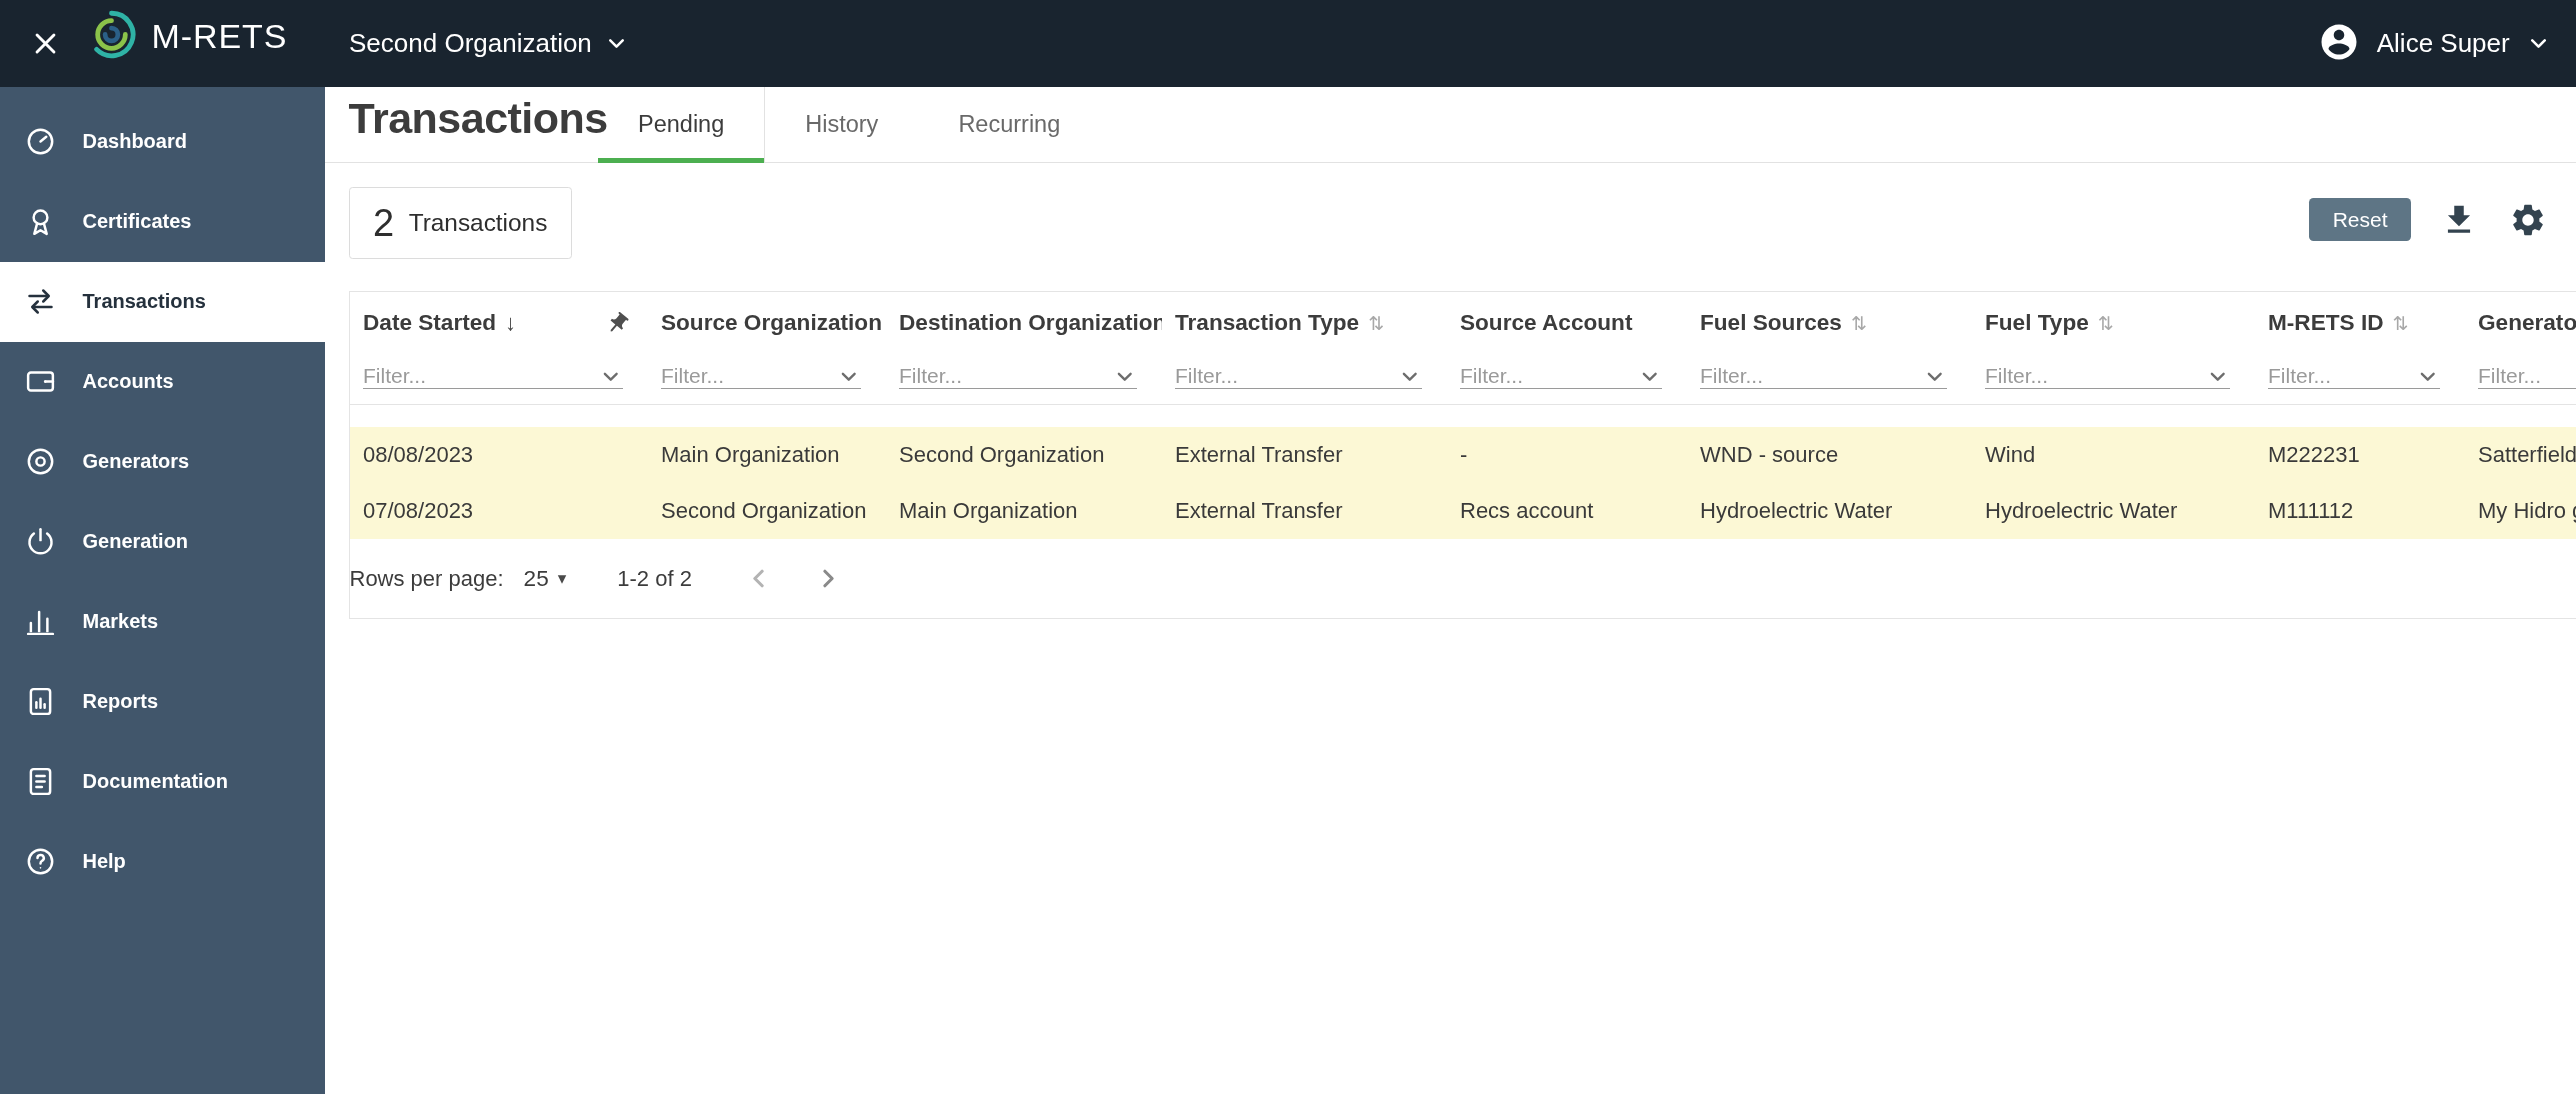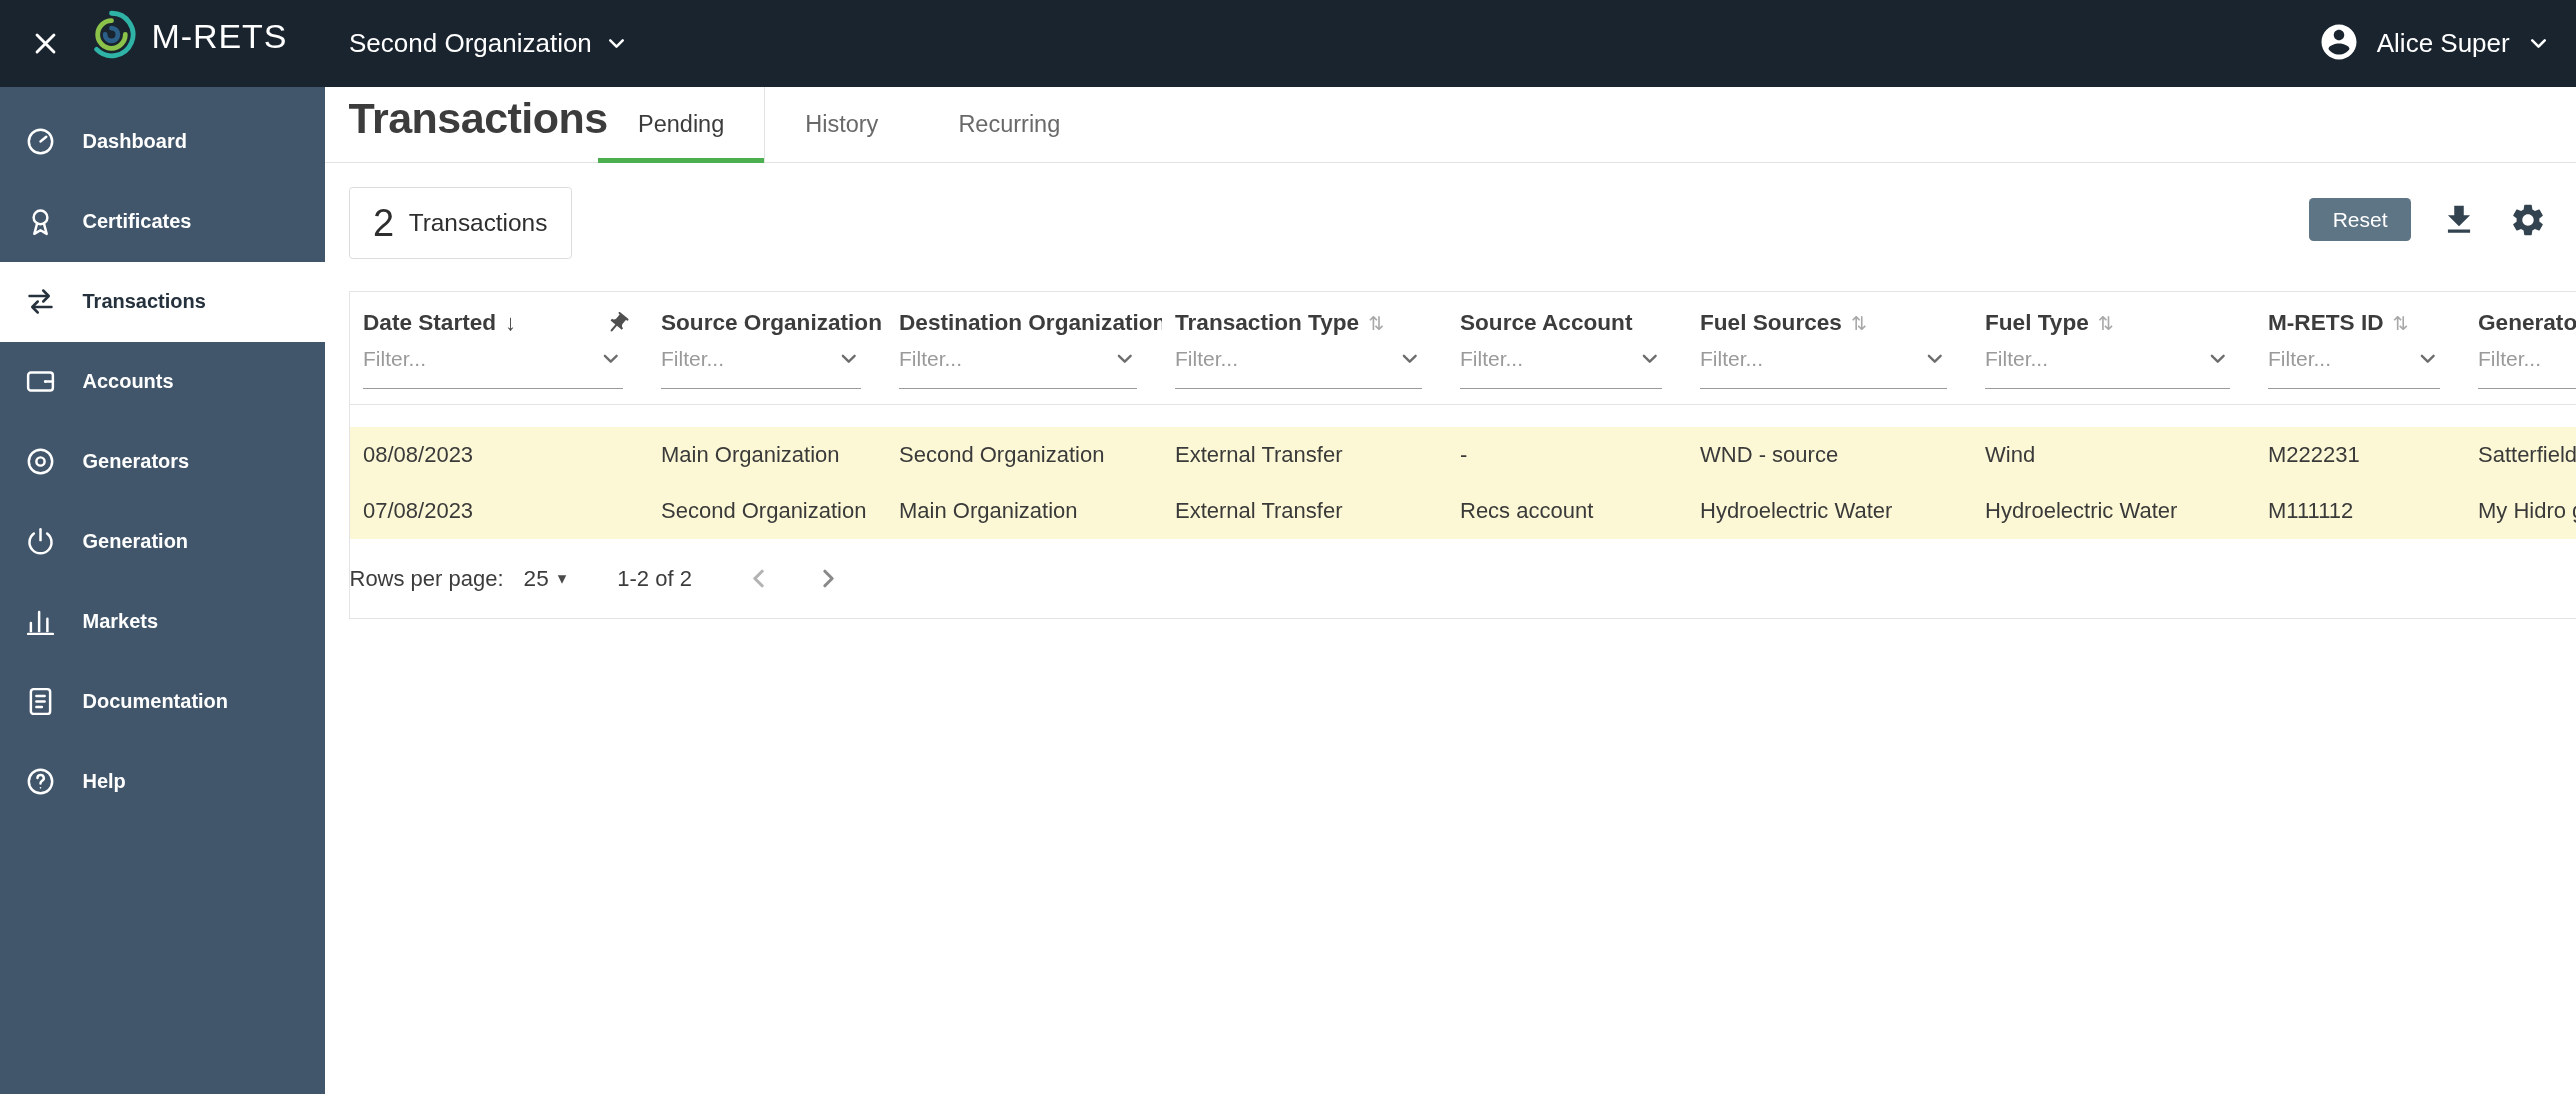--- a/index.html
+++ b/index.html
@@ -62,21 +62,21 @@
   .table-inner { width:2477px; }
   .t-grid { display:grid; grid-template-columns:298px 238px 276px 285px 240px 285px 283px 210px 361px; }
   .th-cell { display:flex; align-items:center; gap:9px; padding:18px 0 7.2px 13.5px;
     font-size:22.6px; font-weight:700; color:#3c3c3c; white-space:nowrap; overflow:hidden; cursor:pointer; }
   .sort-desc { font-size:22px; color:#4a4a4a; font-weight:400; }
   .sort-both { font-size:19px; color:#a8a8a8; font-weight:400; }
   .pin { margin-left:auto; margin-right:18px; width:25px; height:25px; }
   .pin svg { width:25px; height:25px; fill:#4f4f4f; transform:rotate(40deg); }
   .tfilters { border-bottom:0.9px solid #e4e4e4; }
   .tf-cell { padding:3.6px 25px 14.5px 13.5px; }
-  .filter { height:42px; border-bottom:0.9px solid #9a9a9a; display:flex; align-items:flex-start; justify-content:space-between; cursor:pointer; }
+  .filter { height:42px; border-bottom:0.9px solid #9a9a9a; display:flex; align-items:flex-end; justify-content:space-between; cursor:pointer; }
   .filter-text { font-size:21px; color:#9a9a9a; }
   .filter .chev { color:#6d6d6d; width:23.5px; height:23.5px; }
   .tbody { padding-top:22.6px; }
   .t-row { height:56px; background:var(--row-yellow,#fcf8d5); align-items:center; cursor:pointer; }
   .td { padding-left:13.5px; font-size:22px; color:#3a3a3a; white-space:nowrap; overflow:hidden; }
   .tfoot { height:79px; display:flex; align-items:center; justify-content:flex-start; padding-right:38px;
     font-size:22px; color:#3c3c3c; }
   .rpp { display:flex; align-items:center; gap:9px; margin:0 51px 0 20px; cursor:pointer; font-size:22.6px; }
   .rpp-arrow { font-size:17px; color:#4a4a4a; }
   .range { margin-right:45px; }
@@ -191,20 +191,31 @@
             <path d="M17 19v-9"></path>
             <path d="M3 21h18"></path>
           </svg>
         </span>
         <span class="side-label">Markets</span>
       </div>
       <div class="side-item">
         <span class="side-icon">
           <svg viewBox="0 0 24 24">
             <rect x="5" y="3" width="14" height="18" rx="2"></rect>
+            <path d="M9 16.5v-4"></path>
+            <path d="M12 16.5v-6.5"></path>
+            <path d="M15 16.5v-2.5"></path>
+          </svg>
+        </span>
+        <span class="side-label">Reports</span>
+      </div>
+      <div class="side-item">
+        <span class="side-icon">
+          <svg viewBox="0 0 24 24">
+            <rect x="5" y="3" width="14" height="18" rx="2"></rect>
             <path d="M9 8h6"></path>
             <path d="M9 12h6"></path>
             <path d="M9 16h4"></path>
           </svg>
         </span>
         <span class="side-label">Documentation</span>
       </div>
       <div class="side-item">
         <span class="side-icon">
           <svg viewBox="0 0 24 24">

